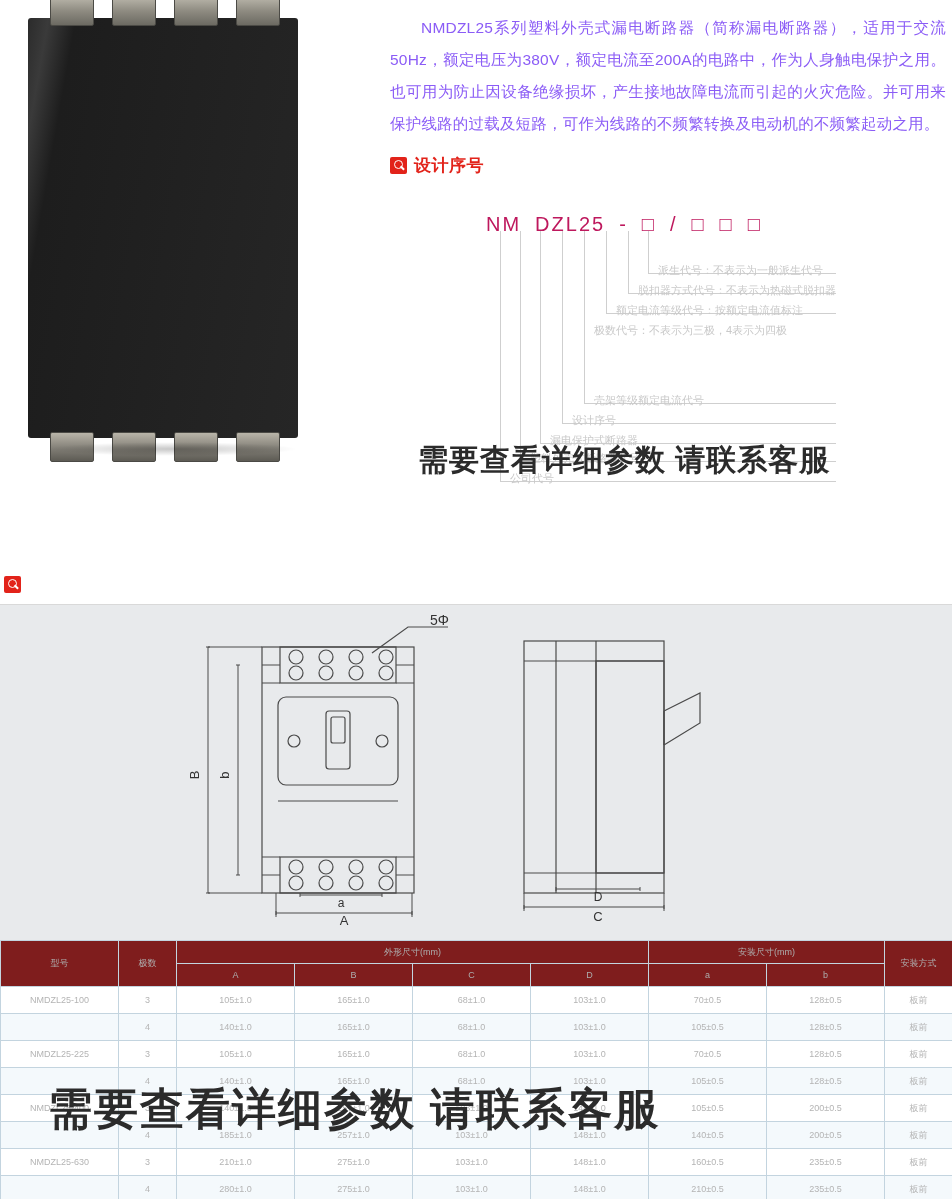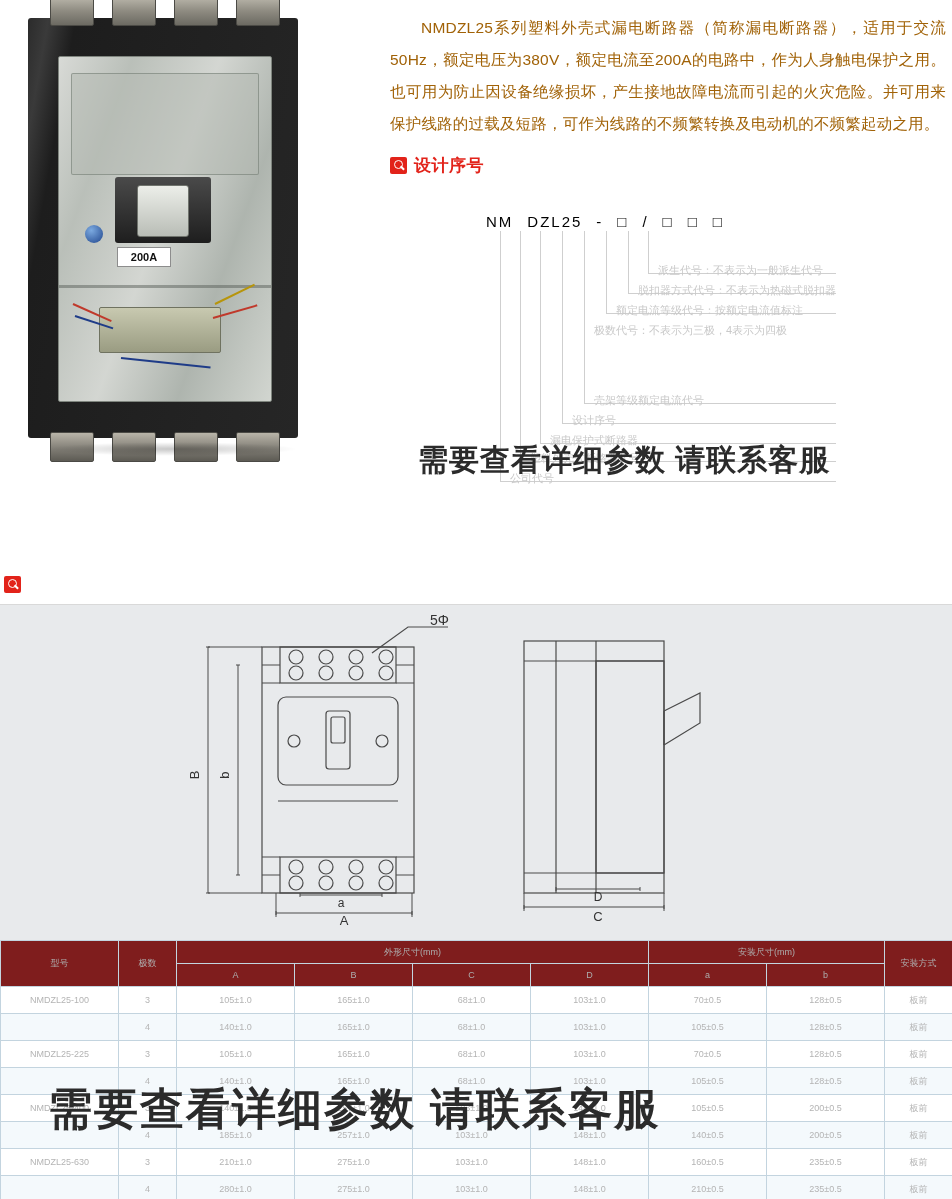--- a/index.html
+++ b/index.html
@@ -193,40 +193,40 @@
     color: #e2231a;
     font-size: 17px;
     font-weight: bold;
     letter-spacing: .5px;
   }
 
   .body-text {
     margin-top: 12px;
     font-size: 15.5px;
     line-height: 32px;
-    color: #a16207;
+    color: #8b5cf6;
     text-indent: 2em;
     text-align: justify;
     letter-spacing: .2px;
   }
 
   
   .model-diagram {
     position: relative;
     margin-top: 14px;
     height: 320px;
     width: 556px;
   }
   .md-codes {
     position: absolute;
     left: 96px; top: 22px;
     display: flex;
     gap: 14px;
-    color: #000000;
-    font-size: 15px;
+    color: #be185d;
+    font-size: 20px;
     letter-spacing: 2px;
   }
   .md-line-v {
     position: absolute;
     width: 1px;
     background: #cfcfcf;
   }
   .md-line-h {
     position: absolute;
     height: 1px;
@@ -327,34 +327,20 @@
         <i></i>
           <i></i>
           <i></i>
           <i></i>
       </div>
       <div class="brk-bot-terms">
         <i></i>
           <i></i>
           <i></i>
           <i></i>
-      </div>
-      <div class="brk-clear">
-        <div class="brk-inner-1"></div>
-        <div class="brk-inner-2"></div>
-        <div class="brk-knob"></div>
-        <div class="brk-blue"></div>
-        <div class="brk-label">200A</div>
-        <div class="brk-divider"></div>
-        <div class="brk-coil"></div>
-        <div class="brk-wire" style="left:14px; top:246px; width:42px; transform:rotate(24deg);"></div>
-        <div class="brk-wire w2" style="left:16px; top:258px; width:40px; transform:rotate(18deg);"></div>
-        <div class="brk-wire w3" style="left:156px; top:246px; width:44px; transform:rotate(-26deg);"></div>
-        <div class="brk-wire" style="left:154px; top:260px; width:46px; transform:rotate(-16deg);"></div>
-        <div class="brk-wire w2" style="left:62px; top:300px; width:90px; transform:rotate(6deg);"></div>
       </div>
       <div class="brk-shadow"></div>
     </div>
   </div>
 
   <div class="right-col">
 
 
     <div class="body-text">NMDZL25系列塑料外壳式漏电断路器（简称漏电断路器），适用于交流50Hz，额定电压为380V，额定电流至200A的电路中，作为人身触电保护之用。也可用为防止因设备绝缘损坏，产生接地故障电流而引起的火灾危险。并可用来保护线路的过载及短路，可作为线路的不频繁转换及电动机的不频繁起动之用。</div>
 

